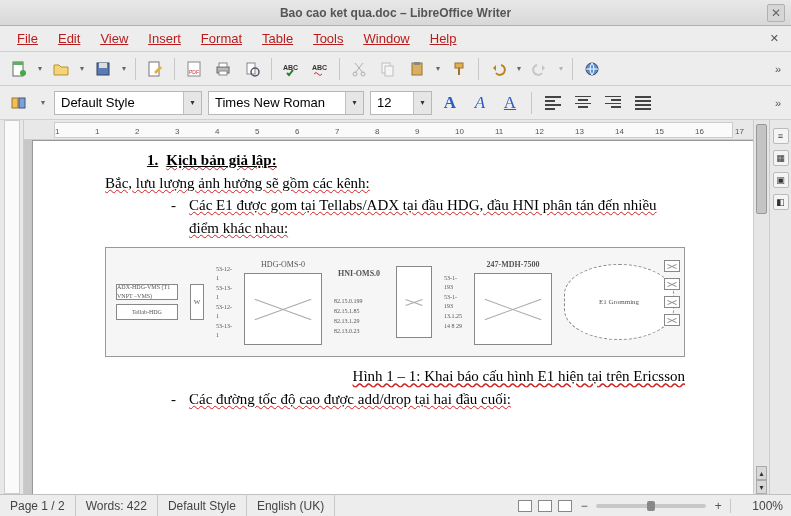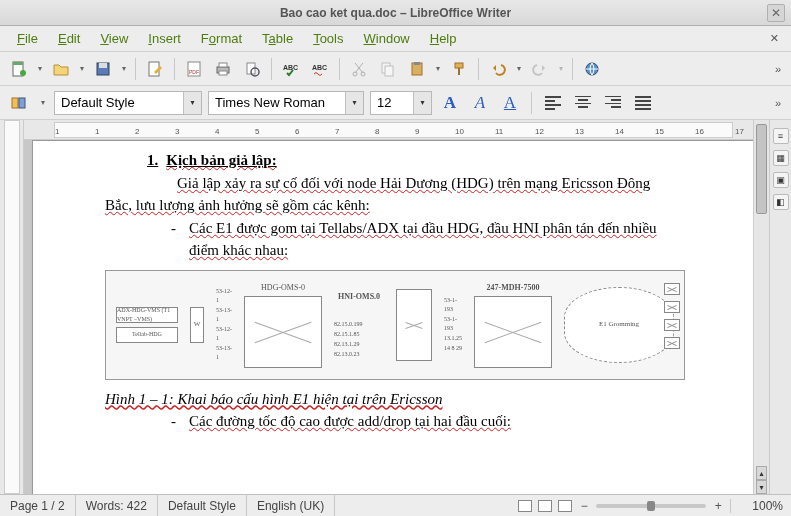--- a/index.html
+++ b/index.html
@@ -3,21 +3,21 @@
 <meta charset="utf-8">
 <style>
   * { box-sizing: border-box; margin: 0; padding: 0; }
   body { font-family: "Liberation Sans", "DejaVu Sans", Arial, sans-serif; font-size: 13px; background: #f0f0f0; width: 791px; height: 516px; overflow: hidden; color: #333; }
   
   .titlebar { height: 26px; background: linear-gradient(#e8e8e8,#d8d8d8); display: flex; align-items: center; justify-content: center; position: relative; border-bottom: 1px solid #b0b0b0; }
   .titlebar-text { font-weight: bold; color: #555; font-size: 12px; }
   .close-btn { position: absolute; right: 6px; top: 4px; width: 18px; height: 18px; background: #d6d6d6; border: 1px solid #b0b0b0; border-radius: 2px; display: flex; align-items: center; justify-content: center; font-size: 12px; color: #666; cursor: pointer; }
   
   .menubar { height: 26px; background: #ededed; display: flex; align-items: center; padding: 0 8px; gap: 2px; border-bottom: 1px solid #d0d0d0; }
-  .menu-item { padding: 3px 9px; cursor: pointer; color: #4d7c0f; }
+  .menu-item { padding: 3px 9px; cursor: pointer; color: #b91c1c; text-decoration: underline; }
   .menu-u { text-decoration: underline; }
 
   .toolbar { height: 34px; background: #ededed; display: flex; align-items: center; padding: 0 6px; gap: 3px; border-bottom: 1px solid #d0d0d0; }
   .tool-btn { width: 26px; height: 26px; display: flex; align-items: center; justify-content: center; border: 1px solid transparent; border-radius: 2px; cursor: pointer; }
   .sep { width: 1px; height: 22px; background: #c8c8c8; margin: 0 3px; }
   .tool-btn svg { width: 18px; height: 18px; }
   .dd { width: 10px; display:flex; align-items:center; justify-content:center; font-size:8px; color:#666; cursor:pointer;}
   .combo { display: flex; align-items: center; background: #fff; border: 1px solid #b8b8b8; height: 24px; }
   .combo input { border: none; outline: none; height: 22px; padding: 0 6px; font-size: 13px; background: transparent; }
   .combo-btn { width: 18px; height: 22px; background: #e6e6e6; border-left: 1px solid #c0c0c0; display:flex; align-items:center; justify-content:center; font-size:8px; cursor:pointer; }
@@ -44,21 +44,21 @@
   .doc-scroll { height: calc(100% - 20px); background:#c8c8c8; position:relative; overflow:hidden;}
   .page { position:absolute; left:8px; top:0; width: 726px; background:#fff; border:1px solid #999; box-shadow: 2px 2px 4px rgba(0,0,0,0.15); padding: 8px 72px 20px 72px; min-height: 400px;}
   
   .doc-content { font-family: "Times New Roman", serif; font-size: 15px; color:#000; line-height:1.5; }
   .heading { font-weight:bold; text-decoration: underline; }
   .heading .num { margin-left: 42px; margin-right: 8px; }
   .para-hang { margin-left: 0; text-indent: 0; text-align: justify;}
   .bullet { margin-left: 60px; position: relative; padding-left: 24px; text-align: justify;}
   .bullet::before { content: "-"; position:absolute; left:6px; }
   .squig { text-decoration: underline wavy #d02020; text-decoration-thickness:1px; }
-  .caption { text-align:left; font-style:italic; margin-top:6px; text-decoration: underline wavy #d02020;}
+  .caption { text-align:right; margin-top:6px; text-decoration: underline wavy #d02020;}
   
   .diagram { margin: 8px 0; border:1px solid #999; background:#f6f6f6; padding:8px 10px; position:relative; height:110px; font-size:8px; color:#555; display:flex; align-items:center; gap:12px; }
   .dg-box { border:1px solid #888; background:#fff; display:flex; align-items:center; justify-content:center; }
   .dg-col { display:flex; flex-direction:column; gap:4px; }
   .dg-label { font-size:8px; text-align:center; color:#555;font-family:Liberation Serif, serif; }
   .dg-small { width:62px; height:16px; font-size:6px;}
   .dg-big { width:78px; height:72px; position:relative;}
   .dg-data { width:36px; display:flex; flex-direction:column; gap:1px; font-size:6px;}
   .cloud { width:110px; height:76px; border:1px dashed #888; border-radius:50%/40%; background:#fff; display:flex; align-items:center; justify-content:center; font-size:7px;}
   .xbox { width:16px; height:12px; border:1px solid #888; background:#fff; position:relative; }
@@ -311,21 +311,20 @@
           <span class="hruler-num" style="left: 680px;">17</span>
         </div>
     </div>
     <div class="doc-scroll">
       <div class="page">
         <div class="doc-content">
           <div class="heading">
             <span class="num">1.</span><span class="squig">Kịch bản giả lập:</span>
           </div>
           <div class="para-hang">
-            <span class="first-line"><span class="squig">Giả lập xảy ra sự cố đối với node Hải Dương (HDG) trên mạng Ericsson Đông</span></span>
             <span class="squig">Bắc, lưu lượng ảnh hưởng sẽ gồm các kênh:</span>
           </div>
           <div class="bullet">
             <span class="squig">Các E1 được gom tại Tellabs/ADX tại đầu HDG, đầu HNI phân tán đến nhiều</span><br>
             <span class="squig">điểm khác nhau:</span>
           </div>
 
           <div class="diagram">
             <div class="dg-col">
               <div class="dg-box dg-small">ADX-HDG-VMS  (T1 VNPT –VMS)</div>

